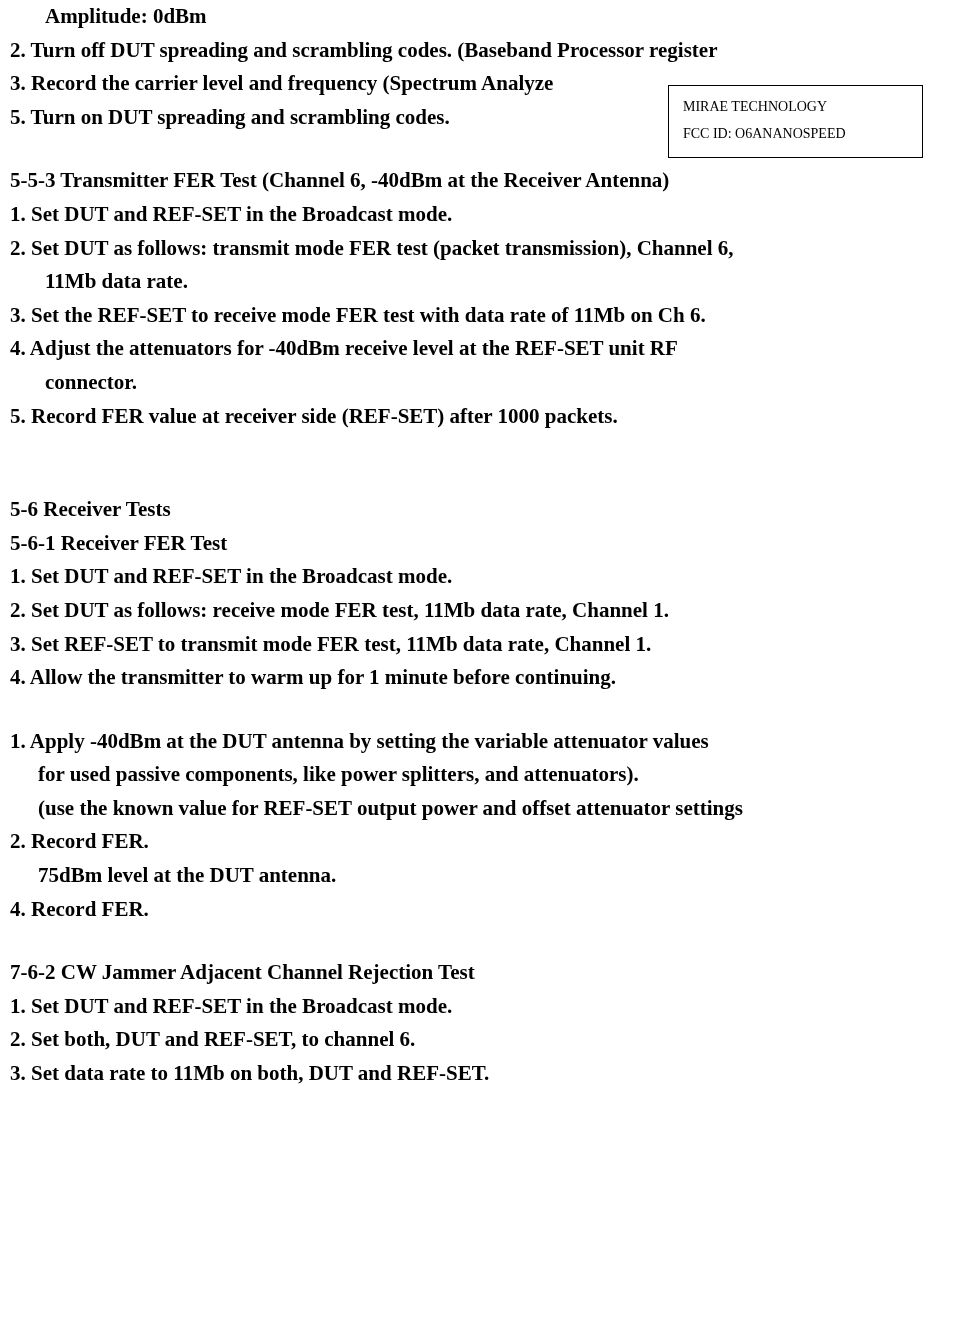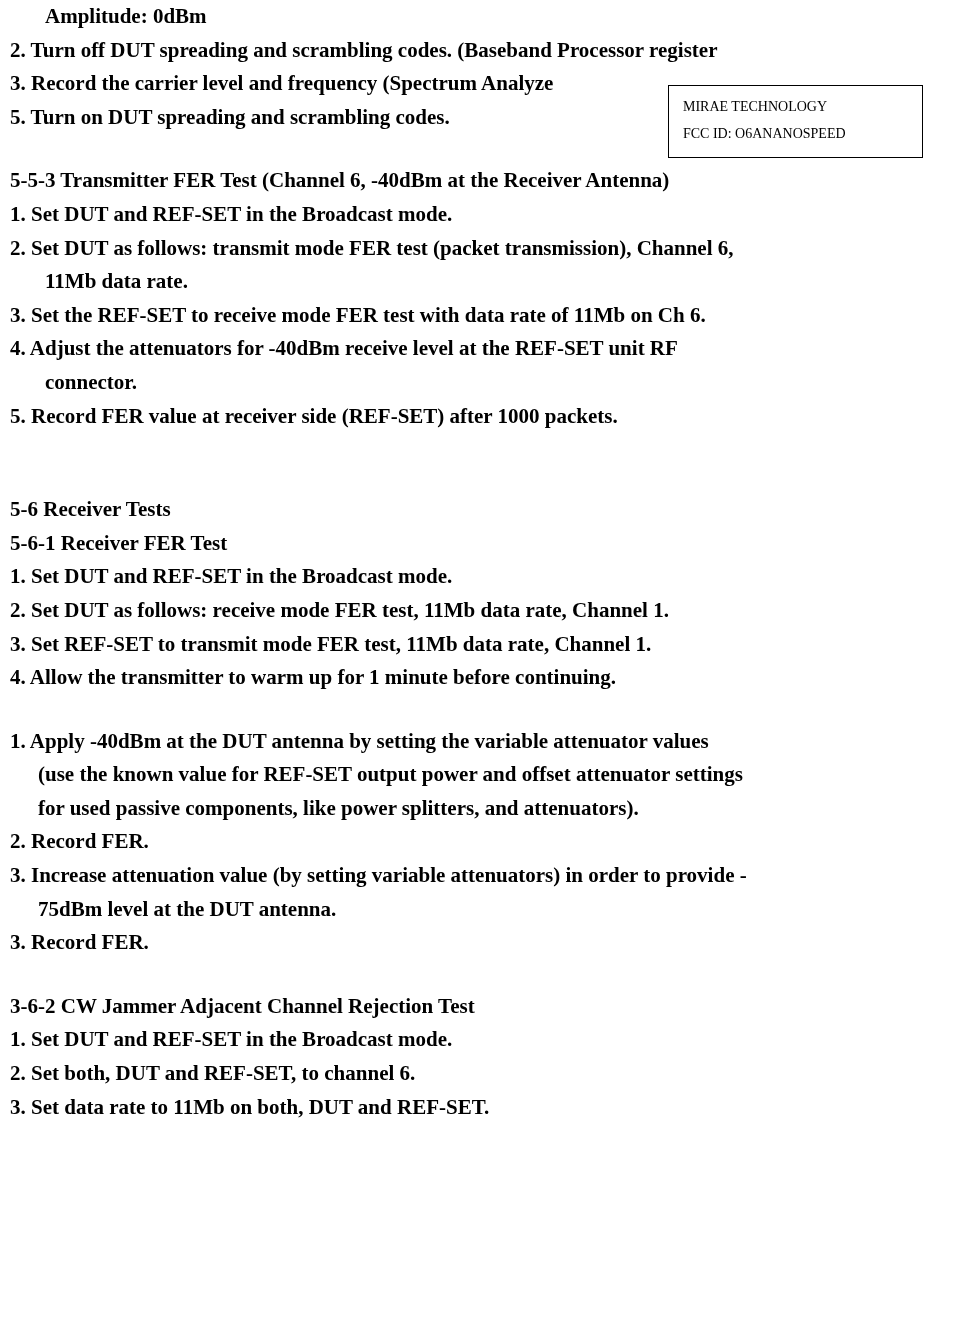--- a/index.html
+++ b/index.html
@@ -77,27 +77,26 @@
   <p class="line">5-6 Receiver Tests</p>
   <p class="line">5-6-1 Receiver FER Test</p>
   <p class="line">1.  Set DUT and REF-SET in the Broadcast mode.</p>
   <p class="line">2.  Set DUT as follows: receive mode FER test, 11Mb data rate, Channel 1.</p>
   <p class="line">3.  Set REF-SET to transmit mode FER test, 11Mb data rate, Channel 1.</p>
   <p class="line">4.  Allow the transmitter to warm up for 1 minute before continuing.</p>
 
   <div class="section-gap"></div>
 
   <p class="line">1.   Apply -40dBm  at  the  DUT  antenna  by  setting  the  variable  attenuator  values</p>
+  <p class="line indent-1">for used passive components, like power splitters, and attenuators).</p>
   <p class="line indent-1">(use the known value for REF-SET output power and offset attenuator settings</p>
-  <p class="line indent-1">for used passive components, like power splitters, and attenuators).</p>
   <p class="line">2.  Record FER.</p>
-  <p class="line">3.  Increase attenuation value (by setting variable attenuators) in order to provide -</p>
   <p class="line indent-1">75dBm level at the DUT antenna.</p>
-  <p class="line">3.  Record FER.</p>
+  <p class="line">4.  Record FER.</p>
 
   <div class="section-gap"></div>
 
-  <p class="line">3-6-2 CW Jammer Adjacent Channel Rejection Test</p>
+  <p class="line">7-6-2 CW Jammer Adjacent Channel Rejection Test</p>
   <p class="line">1.  Set DUT and REF-SET in the Broadcast mode.</p>
   <p class="line">2.  Set both, DUT and REF-SET, to channel 6.</p>
   <p class="line">3.  Set data rate to 11Mb on both, DUT and REF-SET.</p>
 
 </div>
 
 </body></html>

